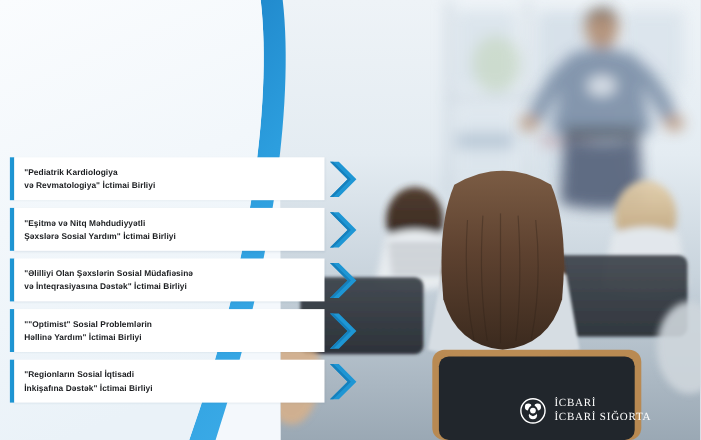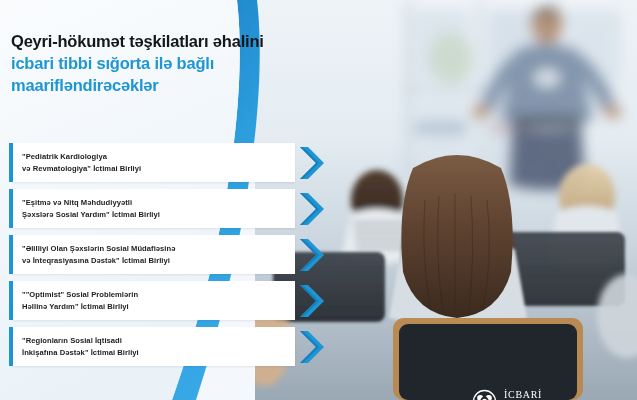--- a/index.html
+++ b/index.html
@@ -107,21 +107,21 @@
   }
   .logo-mark { width:25px; height:25px; flex:0 0 25px; }
   .logo-mark svg { display:block; width:100%; height:100%; }
   .logo-text {
     color:#ffffff;
     font-family:"Liberation Serif", serif;
     font-size:10px;
     line-height:1.24;
     letter-spacing:0.7px;
   }
-  .logo-text span { display:block; white-space:nowrap;margin-top:28px; }
+  .logo-text span { display:block; white-space:nowrap; }
 </style>
 </head>
 <body>
 
 <div class="canvas">
 
   <div class="photo">
     <svg class="photo-svg" viewBox="0 0 382 400" preserveAspectRatio="xMidYMid slice">
       <defs>
         <linearGradient id="bgRoom" x1="0" y1="0" x2="0" y2="1">
@@ -252,25 +252,20 @@
       </defs>
 
       <path d="M257 0 C 268 96, 246 250, 196 400 L 172 400 C 226 248, 248 96, 237 0 Z" fill="url(#arcGrad)"></path>
 
       <path d="M0 0 L 237 0 C 248 96, 226 248, 172 400 L 0 400 Z" fill="url(#paleGrad)"></path>
     </svg>
   </div>
 
   <div class="left-pane">
 
-    <div class="headline">
-      <span class="hl-line1">Qeyri-hökumət təşkilatları əhalini</span>
-      <span class="hl-line2">icbari tibbi sığorta ilə bağlı</span>
-      <span class="hl-line3">maarifləndirəcəklər</span>
-    </div>
 
     <div class="org-list">
 
       <div class="org-item">
         <div class="org-bar"></div>
         <div class="org-panel">
           <div class="org-text">"Pediatrik Kardiologiya
 və Revmatologiya" İctimai Birliyi</div>
           <div class="org-chev">
             <svg viewBox="0 0 30 34">

